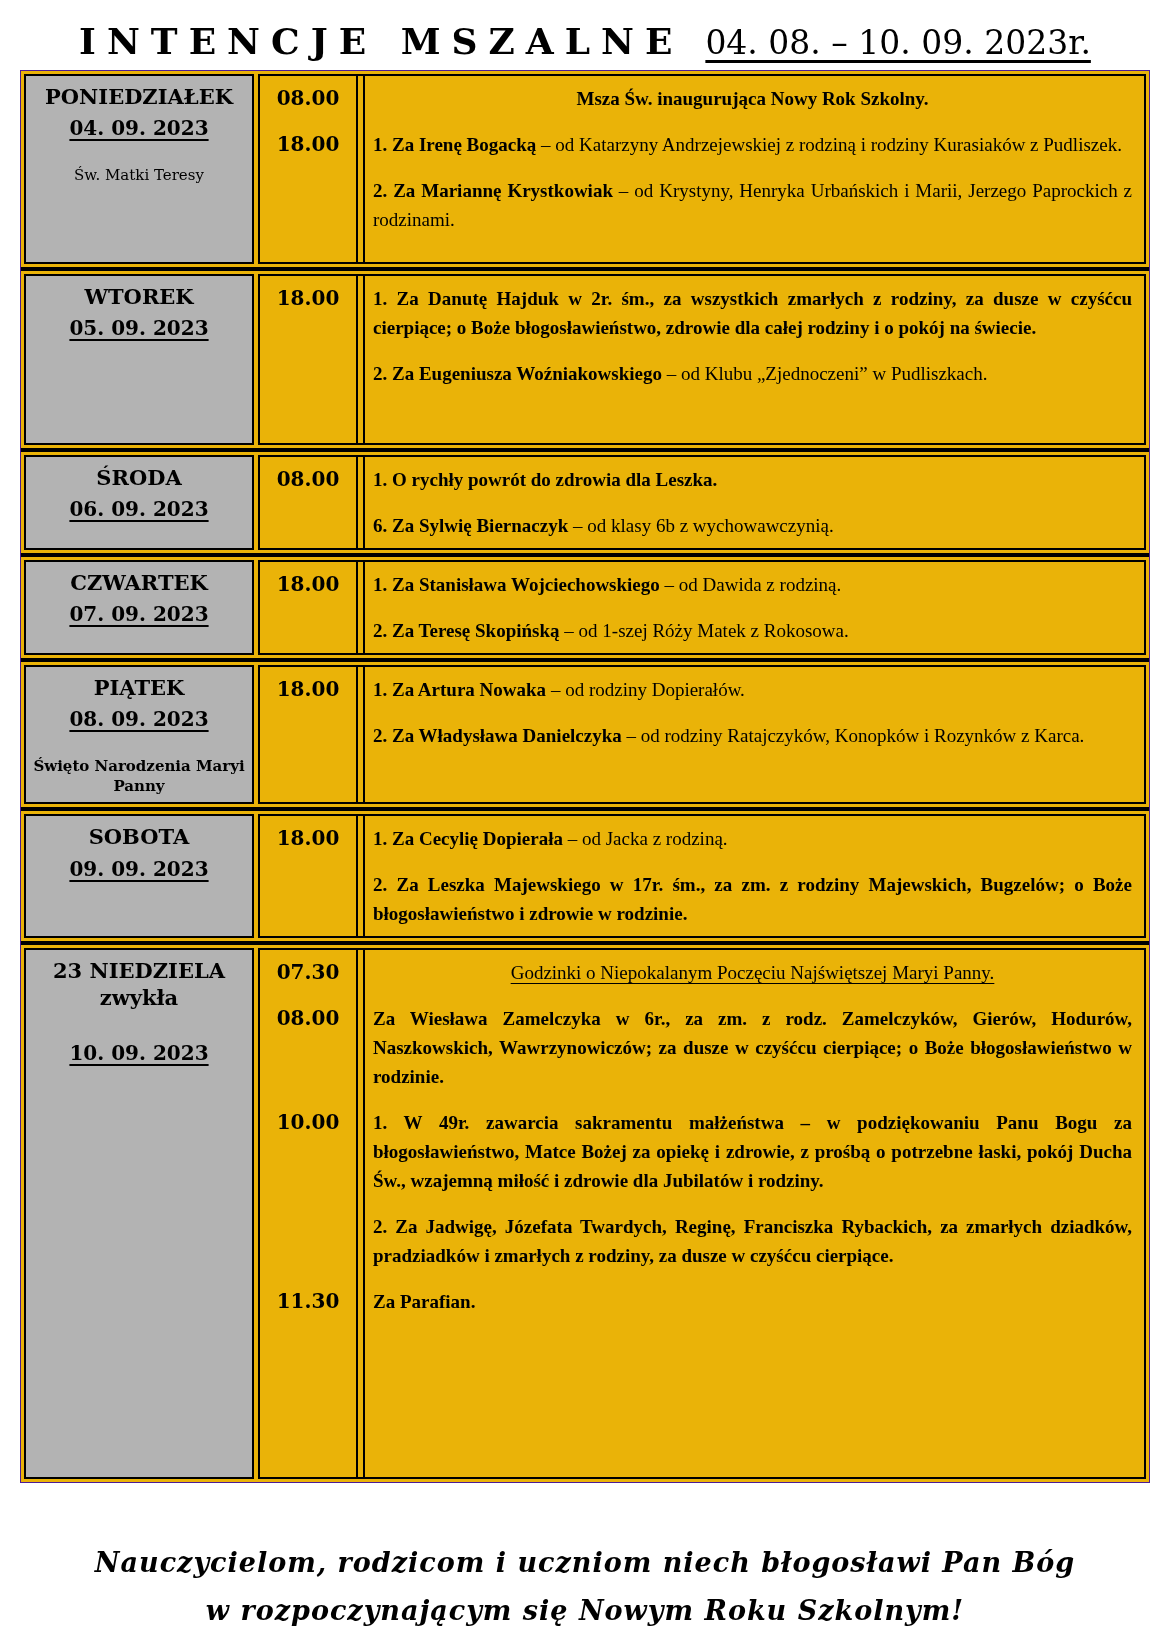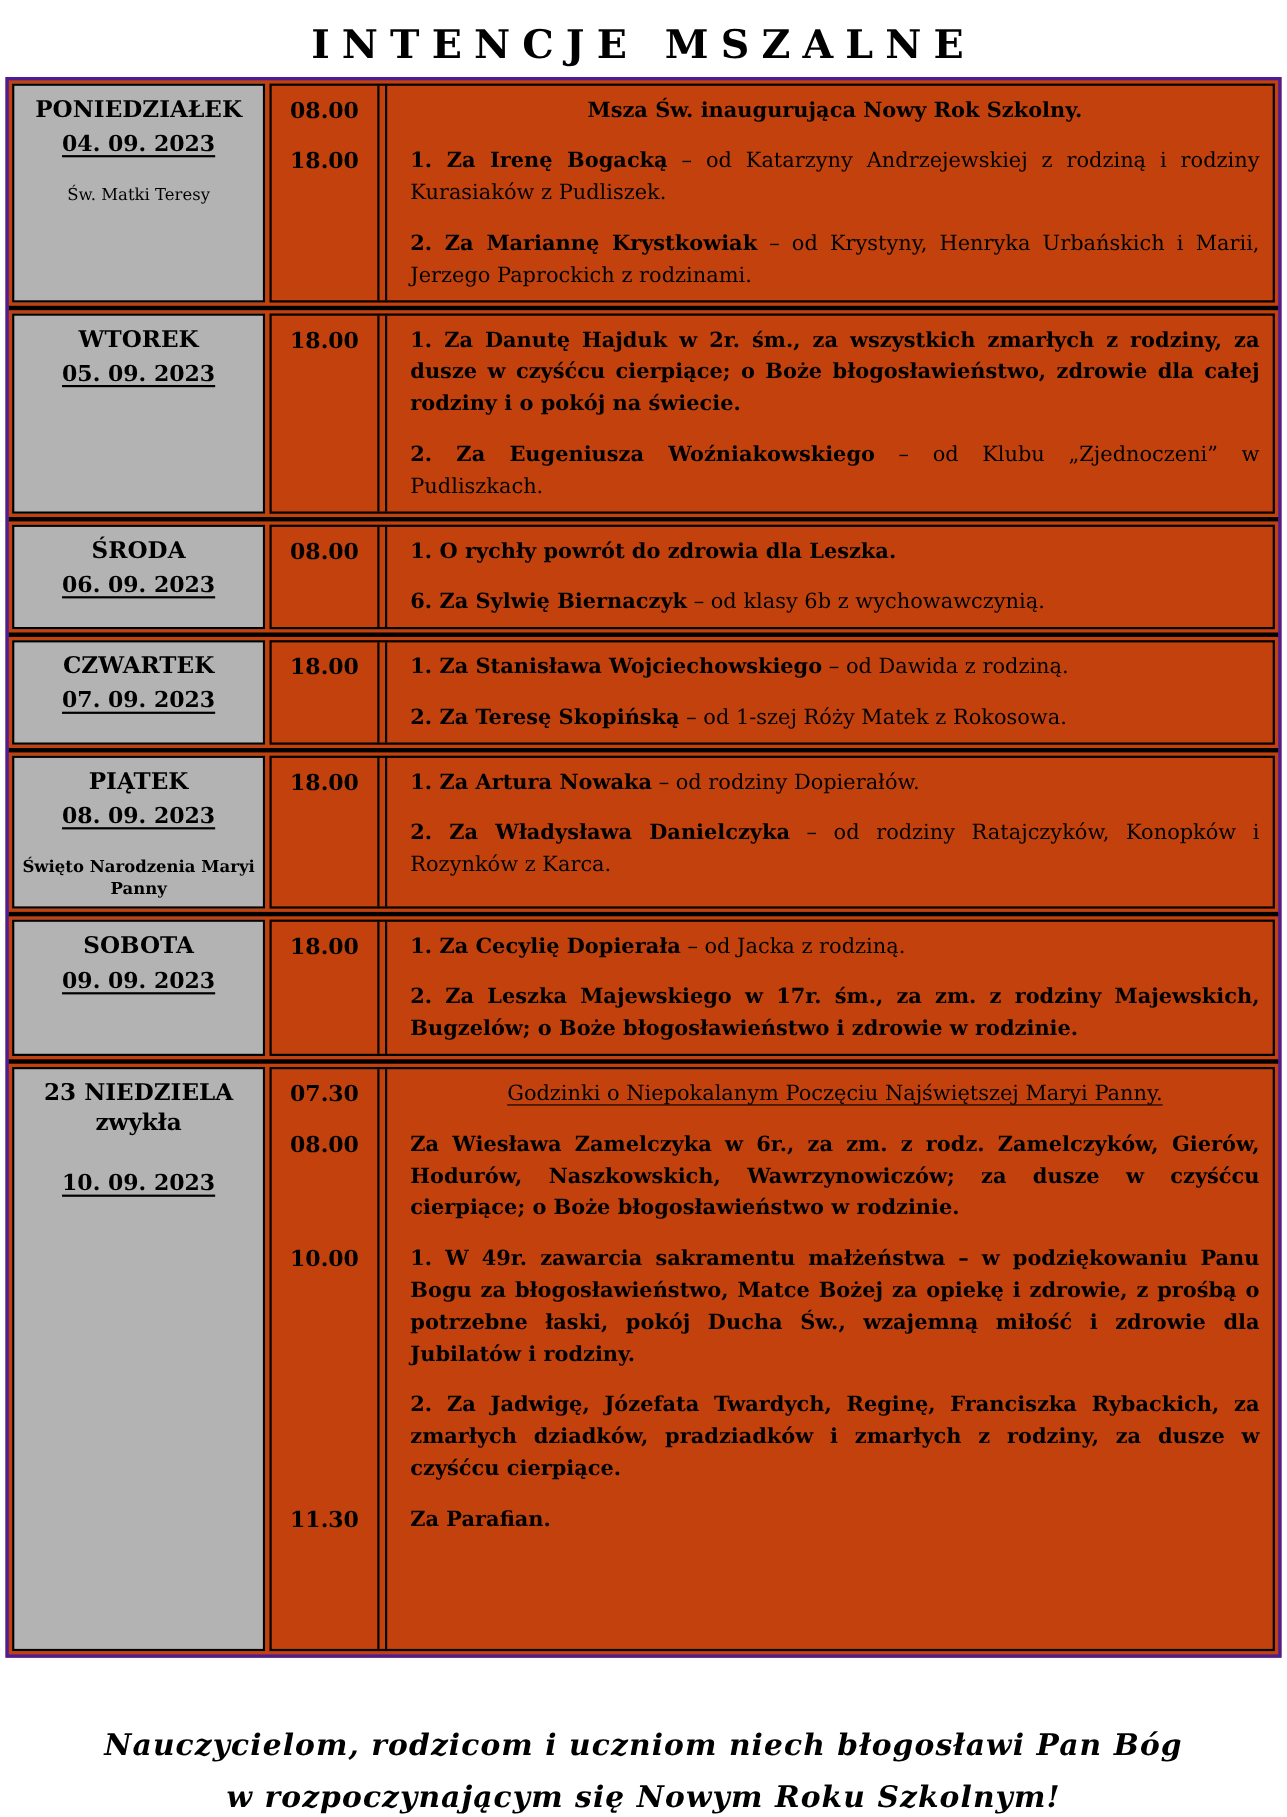--- a/index.html
+++ b/index.html
@@ -4,21 +4,21 @@
 <style>
   html,body{margin:0;padding:0;background:#ffffff;color:#000;}
   .page{width:1170px;min-height:1652px;background:#fff;font-family:"DejaVu Serif","Liberation Serif",serif;box-sizing:border-box;padding-top:14px;}
 
   
   .titlebar{display:flex;justify-content:center;align-items:baseline;gap:22px;margin:6px 0 8px 0;}
   .title-main{font-size:36px;font-weight:600;letter-spacing:11px;white-space:nowrap;}
   .title-dates{font-size:33px;font-weight:500;text-decoration:underline;text-underline-offset:6px;white-space:nowrap;}
 
   
-  .table{margin:0 5px;border:3px solid #4c1d95;background:#c2410c;}
+  .table{margin:0 20px;border:1px solid #4c1d95;background:#eab308;}
   .row{display:flex;gap:4px;padding:3px;border-bottom:4px solid #000;box-sizing:border-box;}
   .row:last-child{border-bottom:none;}
   .row.r0{min-height:200px}
   .row.r1{min-height:181px}
   .row.r2{min-height:95px}
   .row.r3{min-height:99px}
   .row.r4{min-height:141px}
   .row.r5{min-height:122px}
   .row.r6{min-height:537px}
 
@@ -28,37 +28,38 @@
   .day-note{font-size:15px;margin-top:26px;line-height:1.3;}
   .day-note.bold{font-weight:700;font-size:15px;}
 
   .mid{position:relative;flex:1;border:2px solid #000;box-sizing:border-box;}
   .vline{position:absolute;top:0;bottom:0;width:2px;background:#000;}
   .vline.v1{left:96px}
   .vline.v2{left:103px}
   .pairs{display:grid;grid-template-columns:96px 1fr;column-gap:0;row-gap:17px;align-content:start;padding:8px 12px 8px 0;}
   .time{text-align:center;font-size:20px;font-weight:700;line-height:29px;align-self:start;}
   .time.regular{font-weight:700;}
-  .texts{padding-left:30px;}
+  .texts{padding-left:17px;font-family:Liberation Serif, serif;}
   .texts p{margin:0 0 17px 0;font-size:19px;line-height:29px;text-align:justify;}
   .texts p:last-child{margin-bottom:0;}
   .texts p.center{text-align:center;}
   .texts p.underline{text-decoration:underline;text-underline-offset:4px;}
   .texts .b{font-weight:700;}
 
   
   .footer{margin-top:56px;text-align:center;font-style:italic;font-weight:700;font-size:27px;line-height:1.75;letter-spacing:1px;}
 </style>
 </head>
 <body>
 
 <div class="page">
 
   <div class="titlebar">
     <span class="title-main">INTENCJE MSZALNE</span>
+    <span class="title-dates">04. 08. – 10. 09. 2023r.</span>
   </div>
 
   <div class="table">
       <div class="row r0">
         <div class="day">
           <div class="day-name">
             <div>PONIEDZIAŁEK</div>
           </div>
           <div class="day-date">04. 09. 2023</div>
           <div class="day-note">Św. Matki Teresy</div>

